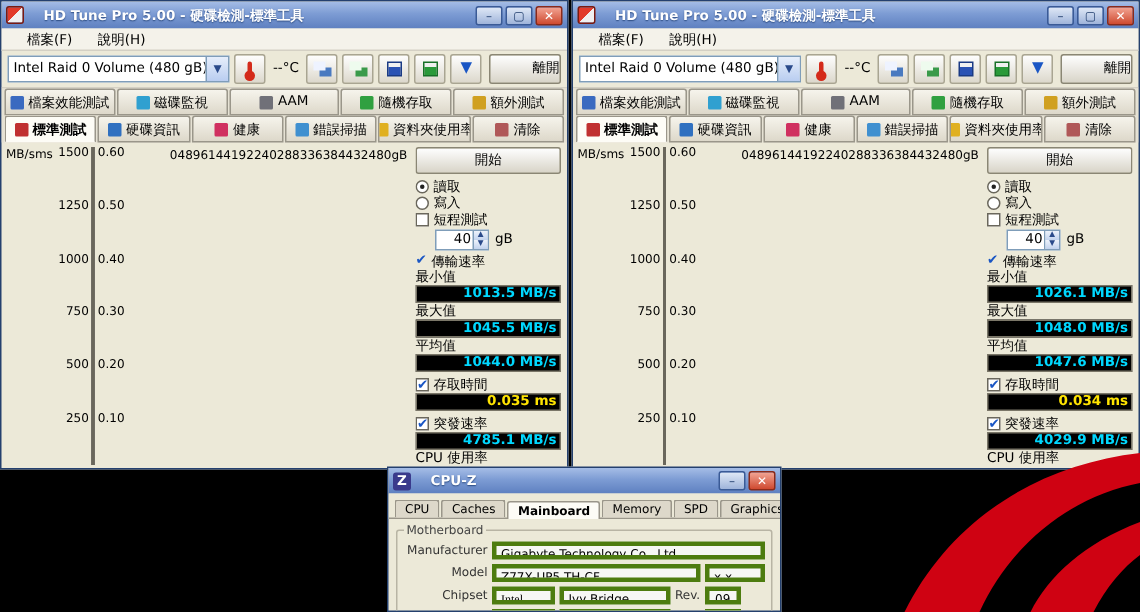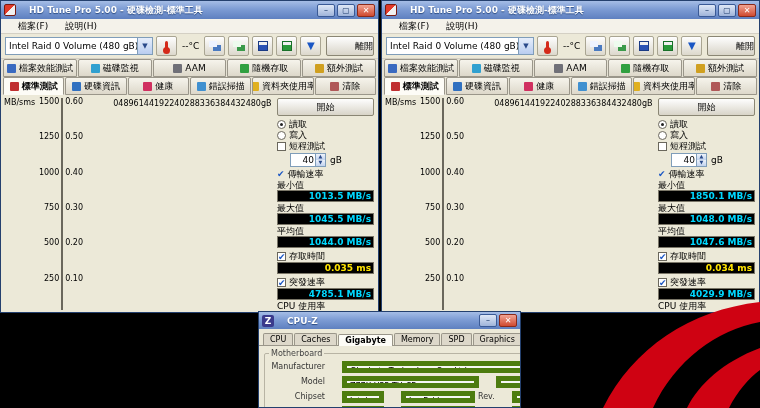--- a/index.html
+++ b/index.html
@@ -81,25 +81,25 @@
   .cpuz .titlebar{height:17px;flex:0 0 17px;}
   .z-icon{width:12px;height:12px;flex:0 0 12px;background:#3a3a8c;color:#fff;font-size:9px;font-weight:bold;text-align:center;line-height:12px;border-radius:2px;}
   .cz-tabs{height:17px;flex:0 0 17px;display:flex;align-items:flex-end;padding:2px 4px 0 4px;gap:1px;border-bottom:1px solid #9a968a;background:#ece9d8;font-size:8px;}
   .cz-tab{padding:1px 6px;border:1px solid #9a968a;border-bottom:none;border-radius:2px 2px 0 0;background:#ddd8ca;}
   .cz-tab.active{background:#fdfcf6;font-weight:bold;position:relative;top:1px;}
   .group{margin:3px 5px;border:1px solid #b8b4a4;border-radius:2px;padding:1px 4px 3px 4px;}
   .group legend{font-size:8px;color:#444;padding:0 2px;}
   .crow{display:flex;align-items:center;gap:3px;height:15px;}
   .clabel{width:56px;flex:0 0 56px;text-align:right;color:#333;font-size:8px;}
   .clabel.rev{width:auto;flex:0 0 auto;}
-  .cfield{height:12px;border:5px solid #4d7c0f;background:#f6f7f4;font-size:8px;line-height:11px;padding:0 3px;white-space:nowrap;overflow:hidden;margin-left:14px;}
+  .cfield{height:12px;border:3px solid #4d7c0f;background:#f6f7f4;font-size:8px;line-height:11px;padding:0 3px;white-space:nowrap;overflow:hidden;}
   .cf-wide{flex:1;}
   .cf-med{flex:1;}
   .cf-xx{width:40px;flex:0 0 40px;}
-  .cf-sm{width:42px;flex:0 0 42px;}
+  .cf-sm{width:42px;flex:0 0 42px;font-family:Liberation Serif, serif;}
   .cf-md2{width:74px;flex:0 0 74px;}
   .cf-tiny{width:24px;flex:0 0 24px;text-align:center;}
 
   
   .red-art{position:absolute;left:515px;top:296px;z-index:1;}
 </style>
 </head>
 <body>
 
 <svg class="red-art" width="245" height="112" viewBox="0 0 245 112">
@@ -443,21 +443,21 @@
               <span>▼</span>
             </span>
         </span>
         <span>gB</span>
       </div>
       <div class="sect">
           <span class="chk-mark">✔</span>
           <span>傳輸速率</span>
         </div>
       <div class="vlabel">最小值</div>
-      <div class="vbox cyan">1850.1 MB/s</div>
+      <div class="vbox cyan">1026.1 MB/s</div>
       <div class="vlabel">最大值</div>
       <div class="vbox cyan">1048.0 MB/s</div>
       <div class="vlabel">平均值</div>
       <div class="vbox cyan">1047.6 MB/s</div>
       <div class="sect">
           <span class="checkbox">✔</span>
           <span>存取時間</span>
         </div>
       <div class="vbox yellow">0.034 ms</div>
       <div class="sect">
@@ -476,21 +476,21 @@
     <span class="z-icon">Z</span>
     <span class="title-text">CPU-Z</span>
     <span class="winbtns">
       <span class="wbtn">–</span>
       <span class="wbtn close">✕</span>
     </span>
   </div>
   <div class="cz-tabs">
     <span class="cz-tab">CPU</span>
     <span class="cz-tab">Caches</span>
-    <span class="cz-tab active">Gigabyte</span>
+    <span class="cz-tab active">Mainboard</span>
     <span class="cz-tab">Memory</span>
     <span class="cz-tab">SPD</span>
     <span class="cz-tab">Graphics</span>
 
   </div>
   <fieldset class="group">
     <legend>Motherboard</legend>
     <div class="crow">
       <span class="clabel">Manufacturer</span>
       <span class="cfield cf-wide">Gigabyte Technology Co., Ltd.</span>

